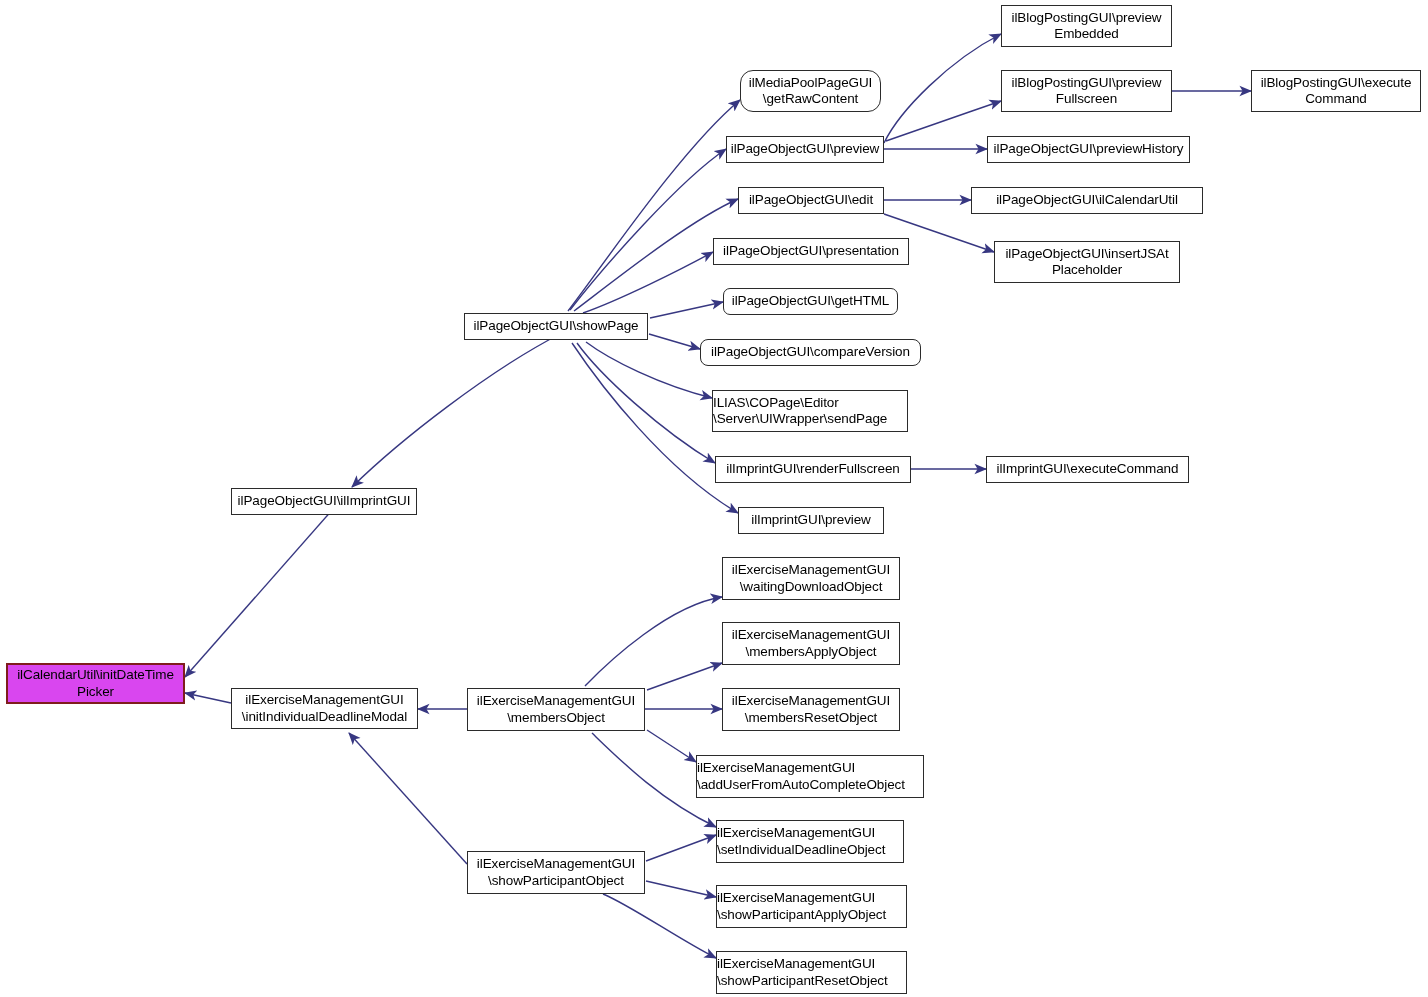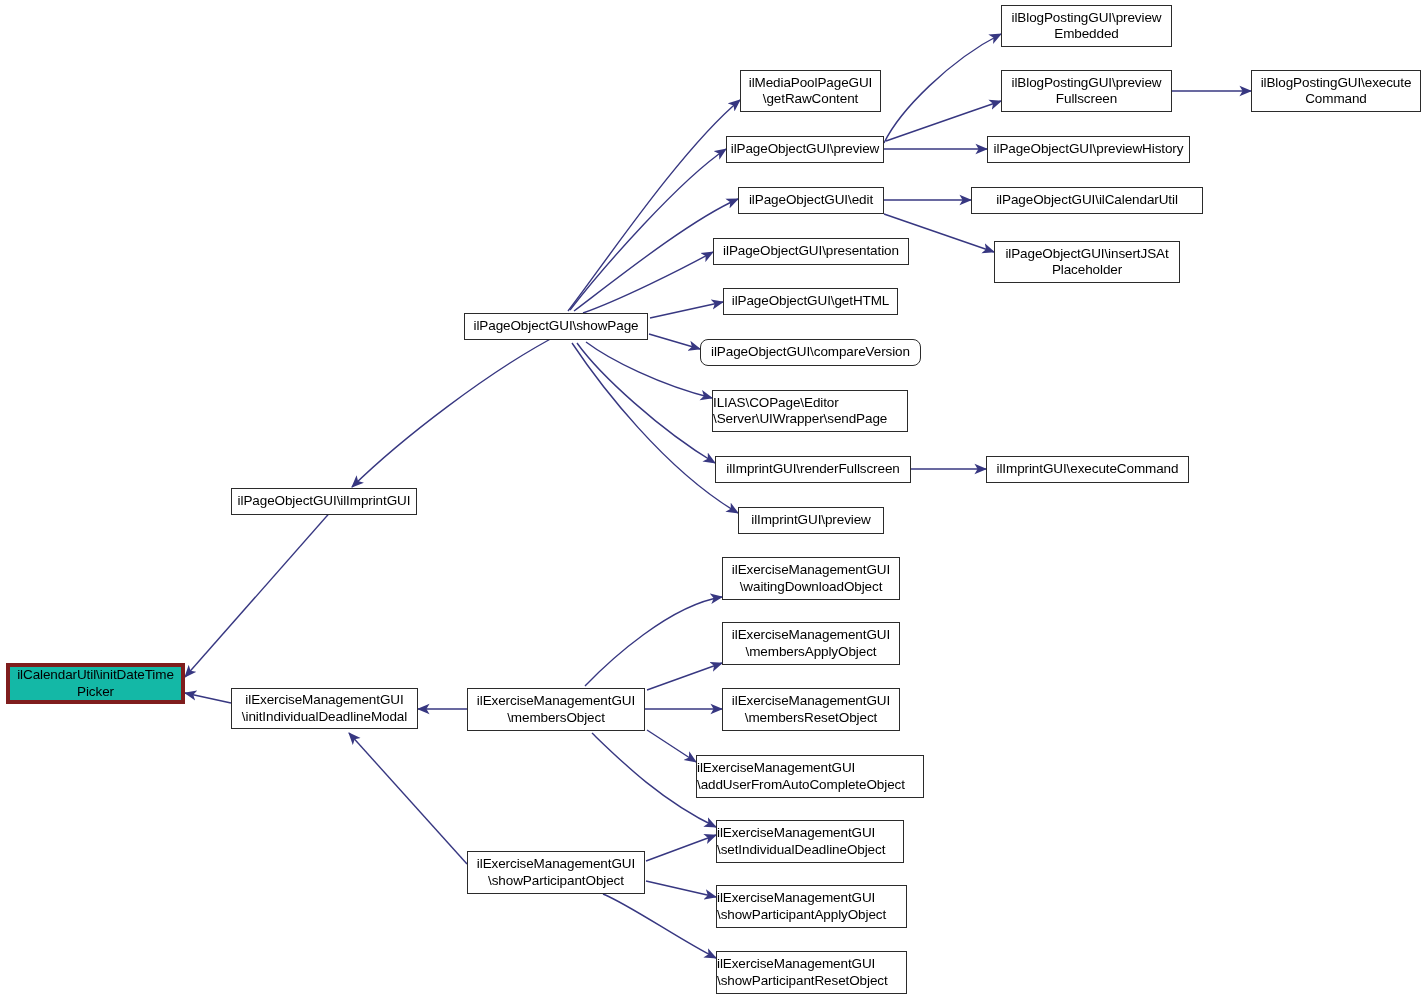--- a/index.html
+++ b/index.html
@@ -2,21 +2,21 @@
 <html><head>
 <meta charset="utf-8">
 <style>
   html,body{margin:0;padding:0;background:#ffffff;}
   body{font-family:"Liberation Sans","DejaVu Sans",sans-serif;}
   #graph-root{position:relative;width:1428px;height:997px;background:#ffffff;overflow:hidden;}
   svg.edges{position:absolute;left:0;top:0;width:1428px;height:997px;}
   .node{position:absolute;box-sizing:border-box;background:#ffffff;border:1px solid #2b2b2b;
         display:flex;align-items:center;justify-content:center;text-align:center;
         font-size:13.5px;line-height:16.5px;color:#000000;letter-spacing:-0.1px;}
-  .node.hl{background:#14b8a6;border:4px solid #7f1d1d;}
+  .node.hl{background:#d946ef;border:2px solid #7f1d1d;}
   .node.lalign{justify-content:flex-start;text-align:left;}
   .node span{display:block;white-space:pre-line;}
   .edge{fill:none;stroke:#373781;stroke-width:1.4px;}
   .arrowfill{fill:#373781;stroke:none;}
 </style>
 </head>
 <body>
 
 <div id="graph-root">
   <svg class="edges" viewBox="0 0 1428 997">
@@ -73,34 +73,34 @@
         <span>ilPageObjectGUI\showPage</span>
       </div>
       <div class="node" style="left: 467px; top: 688px; width: 178px; height: 43px;">
         <span>ilExerciseManagementGUI
 \membersObject</span>
       </div>
       <div class="node" style="left: 467px; top: 851px; width: 178px; height: 43px;">
         <span>ilExerciseManagementGUI
 \showParticipantObject</span>
       </div>
-      <div class="node" style="left: 740px; top: 70px; width: 141px; height: 42px;">
+      <div class="node" style="left: 740px; top: 70px; width: 141px; height: 42px; border-radius: 13px;">
         <span>ilMediaPoolPageGUI
 \getRawContent</span>
       </div>
       <div class="node" style="left: 726px; top: 136px; width: 158px; height: 27px;">
         <span>ilPageObjectGUI\preview</span>
       </div>
       <div class="node" style="left: 738px; top: 187px; width: 146px; height: 27px;">
         <span>ilPageObjectGUI\edit</span>
       </div>
       <div class="node" style="left: 713px; top: 238px; width: 196px; height: 27px;">
         <span>ilPageObjectGUI\presentation</span>
       </div>
-      <div class="node" style="left: 723px; top: 288px; width: 175px; height: 27px;">
+      <div class="node" style="left: 723px; top: 288px; width: 175px; height: 27px; border-radius: 7px;">
         <span>ilPageObjectGUI\getHTML</span>
       </div>
       <div class="node" style="left: 700px; top: 339px; width: 221px; height: 27px; border-radius: 8px;">
         <span>ilPageObjectGUI\compareVersion</span>
       </div>
       <div class="node lalign" style="left: 712px; top: 390px; width: 196px; height: 42px;">
         <span>ILIAS\COPage\Editor
 \Server\UIWrapper\sendPage</span>
       </div>
       <div class="node" style="left: 715px; top: 456px; width: 196px; height: 27px;">

